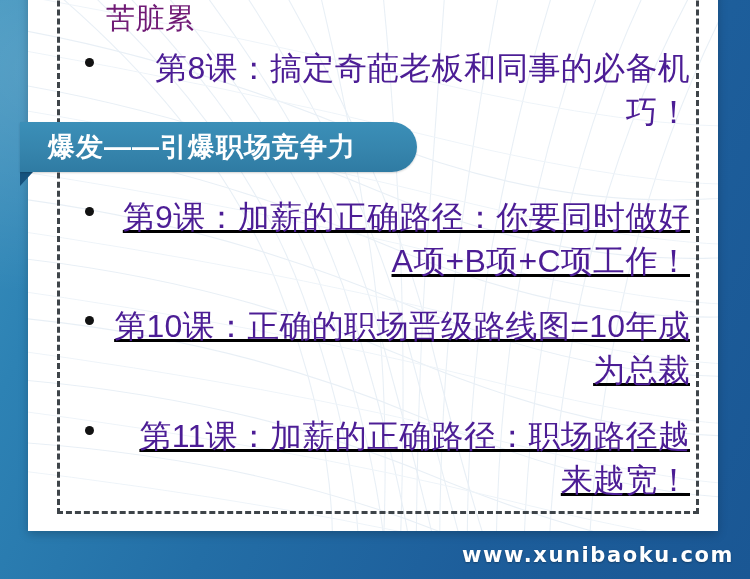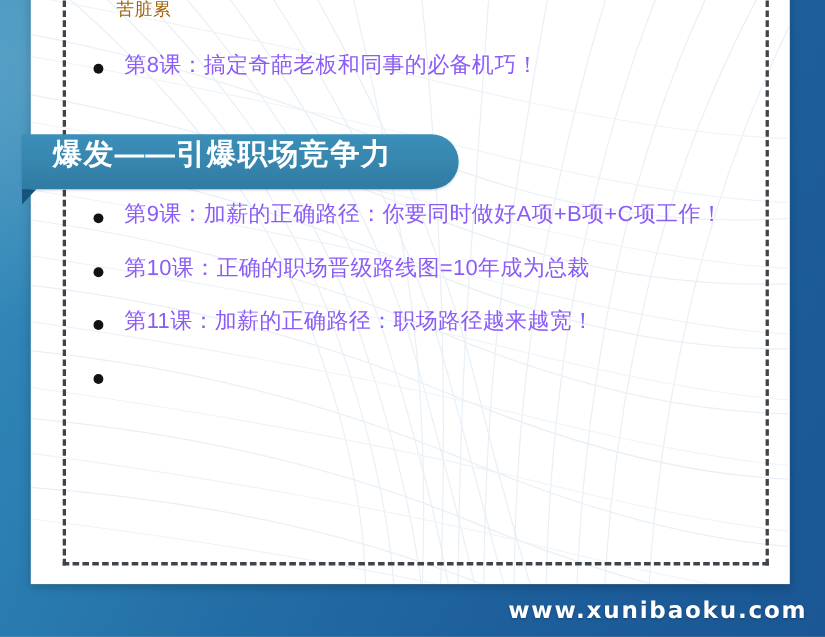--- a/index.html
+++ b/index.html
@@ -68,41 +68,42 @@
     top: 0;
     width: 690px;
     height: 545px;
     z-index: 4;
   }
 
   .cont-line {
     position: absolute;
     left: 78px;
     top: 14px;
-    font-size: 16px;
-    color: #a16207;
+    font-size: 29px;
+    color: #701a75;
     letter-spacing: 0.5px;
     line-height: 1.25;
   }
 
   .bullet-list {
     position: absolute;
     left: 52px;
     top: 60px;
     width: 610px;
   }
 
   .bullet-item {
     position: relative;
     padding-left: 33px;
     margin-bottom: 21px;
-    font-size: 20px;
+    font-size: 32px;
     line-height: 1.38;
-    color: #8b5cf6;
+    color: #4c1d95;
     letter-spacing: 0.3px;
+    text-align: right;
   }
 
   .bullet-item .dot {
     position: absolute;
     left: 5px;
     top: 12px;
     width: 9px;
     height: 9px;
     border-radius: 50%;
     background: #121212;
@@ -126,20 +127,21 @@
     border-bottom: 14px solid transparent;
   }
 
   .ribbon {
     position: relative;
     height: 50px;
     width: 397px;
     background: linear-gradient(180deg, #3b8fb8 0%, #3685ad 55%, #2f7ba3 100%);
     border-radius: 0 25px 25px 0;
     display: flex;
+    align-items: center;
     box-shadow: 0 1px 2px rgba(0,0,0,0.18);
   }
 
   .ribbon-text {
     margin-left: 28px;
     color: #ffffff;
     font-size: 27px;
     font-weight: bold;
     letter-spacing: 1px;
     white-space: nowrap;
@@ -212,21 +214,21 @@
 
       <div class="cont-line">苦脏累</div>
 
       <div class="bullet-list">
         <div class="bullet-item">
           <span class="dot"></span>
           <span>第8课：搞定奇葩老板和同事的必备机巧！</span>
         </div>
       </div>
 
-      <div class="bullet-list" style="top:196px;">
+      <div class="bullet-list" style="top:209px;text-decoration:underline;">
         <div class="bullet-item">
           <span class="dot"></span>
           <span>第9课：加薪的正确路径：你要同时做好A项+B项+C项工作！</span>
         </div>
         <div class="bullet-item">
           <span class="dot"></span>
           <span>第10课：正确的职场晋级路线图=10年成为总裁</span>
         </div>
         <div class="bullet-item">
           <span class="dot"></span>

